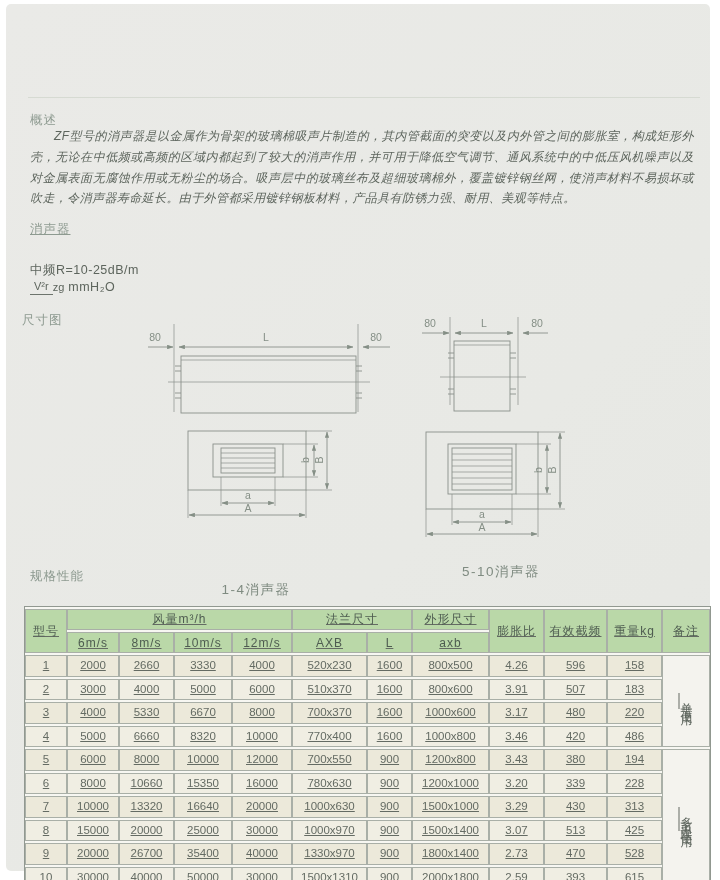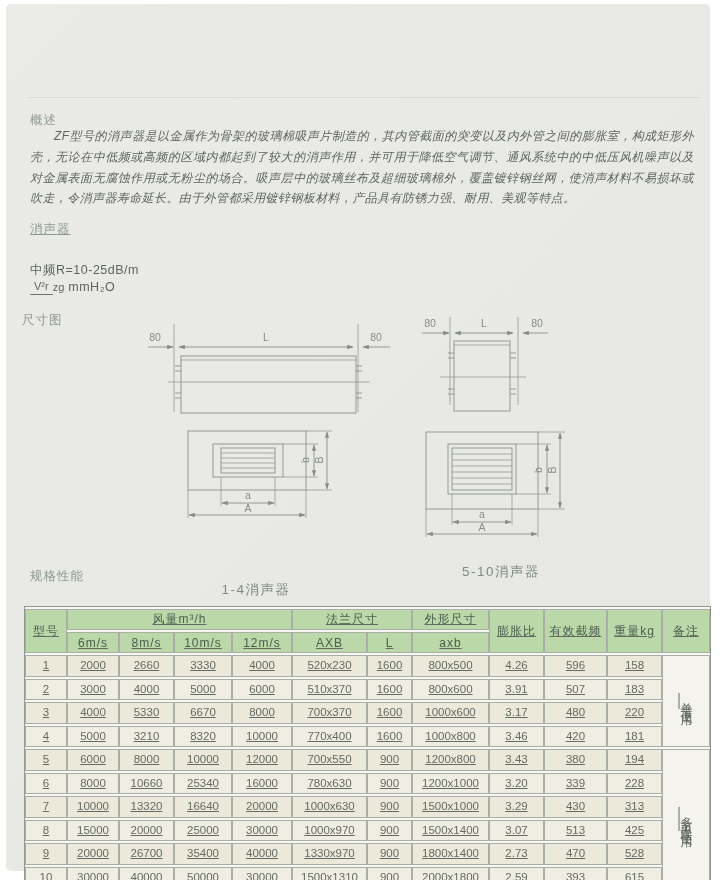--- a/index.html
+++ b/index.html
@@ -278,49 +278,49 @@
           <td>700x370</td>
           <td>1600</td>
           <td>1000x600</td>
           <td>3.17</td>
           <td>480</td>
           <td>220</td>
         </tr>
         <tr>
           <td>4</td>
           <td>5000</td>
-          <td>3210</td>
+          <td>6660</td>
           <td>8320</td>
           <td>10000</td>
           <td>770x400</td>
           <td>1600</td>
           <td>1000x800</td>
           <td>3.46</td>
           <td>420</td>
-          <td>181</td>
+          <td>486</td>
         </tr>
         <tr>
           <td>5</td>
           <td>6000</td>
           <td>8000</td>
           <td>10000</td>
           <td>12000</td>
           <td>700x550</td>
           <td>900</td>
           <td>1200x800</td>
           <td>3.43</td>
           <td>380</td>
           <td>194</td>
           <td rowspan="6" class="remark-cell">多节串联使用</td>
         </tr>
         <tr>
           <td>6</td>
           <td>8000</td>
           <td>10660</td>
-          <td>25340</td>
+          <td>15350</td>
           <td>16000</td>
           <td>780x630</td>
           <td>900</td>
           <td>1200x1000</td>
           <td>3.20</td>
           <td>339</td>
           <td>228</td>
         </tr>
         <tr>
           <td>7</td>

